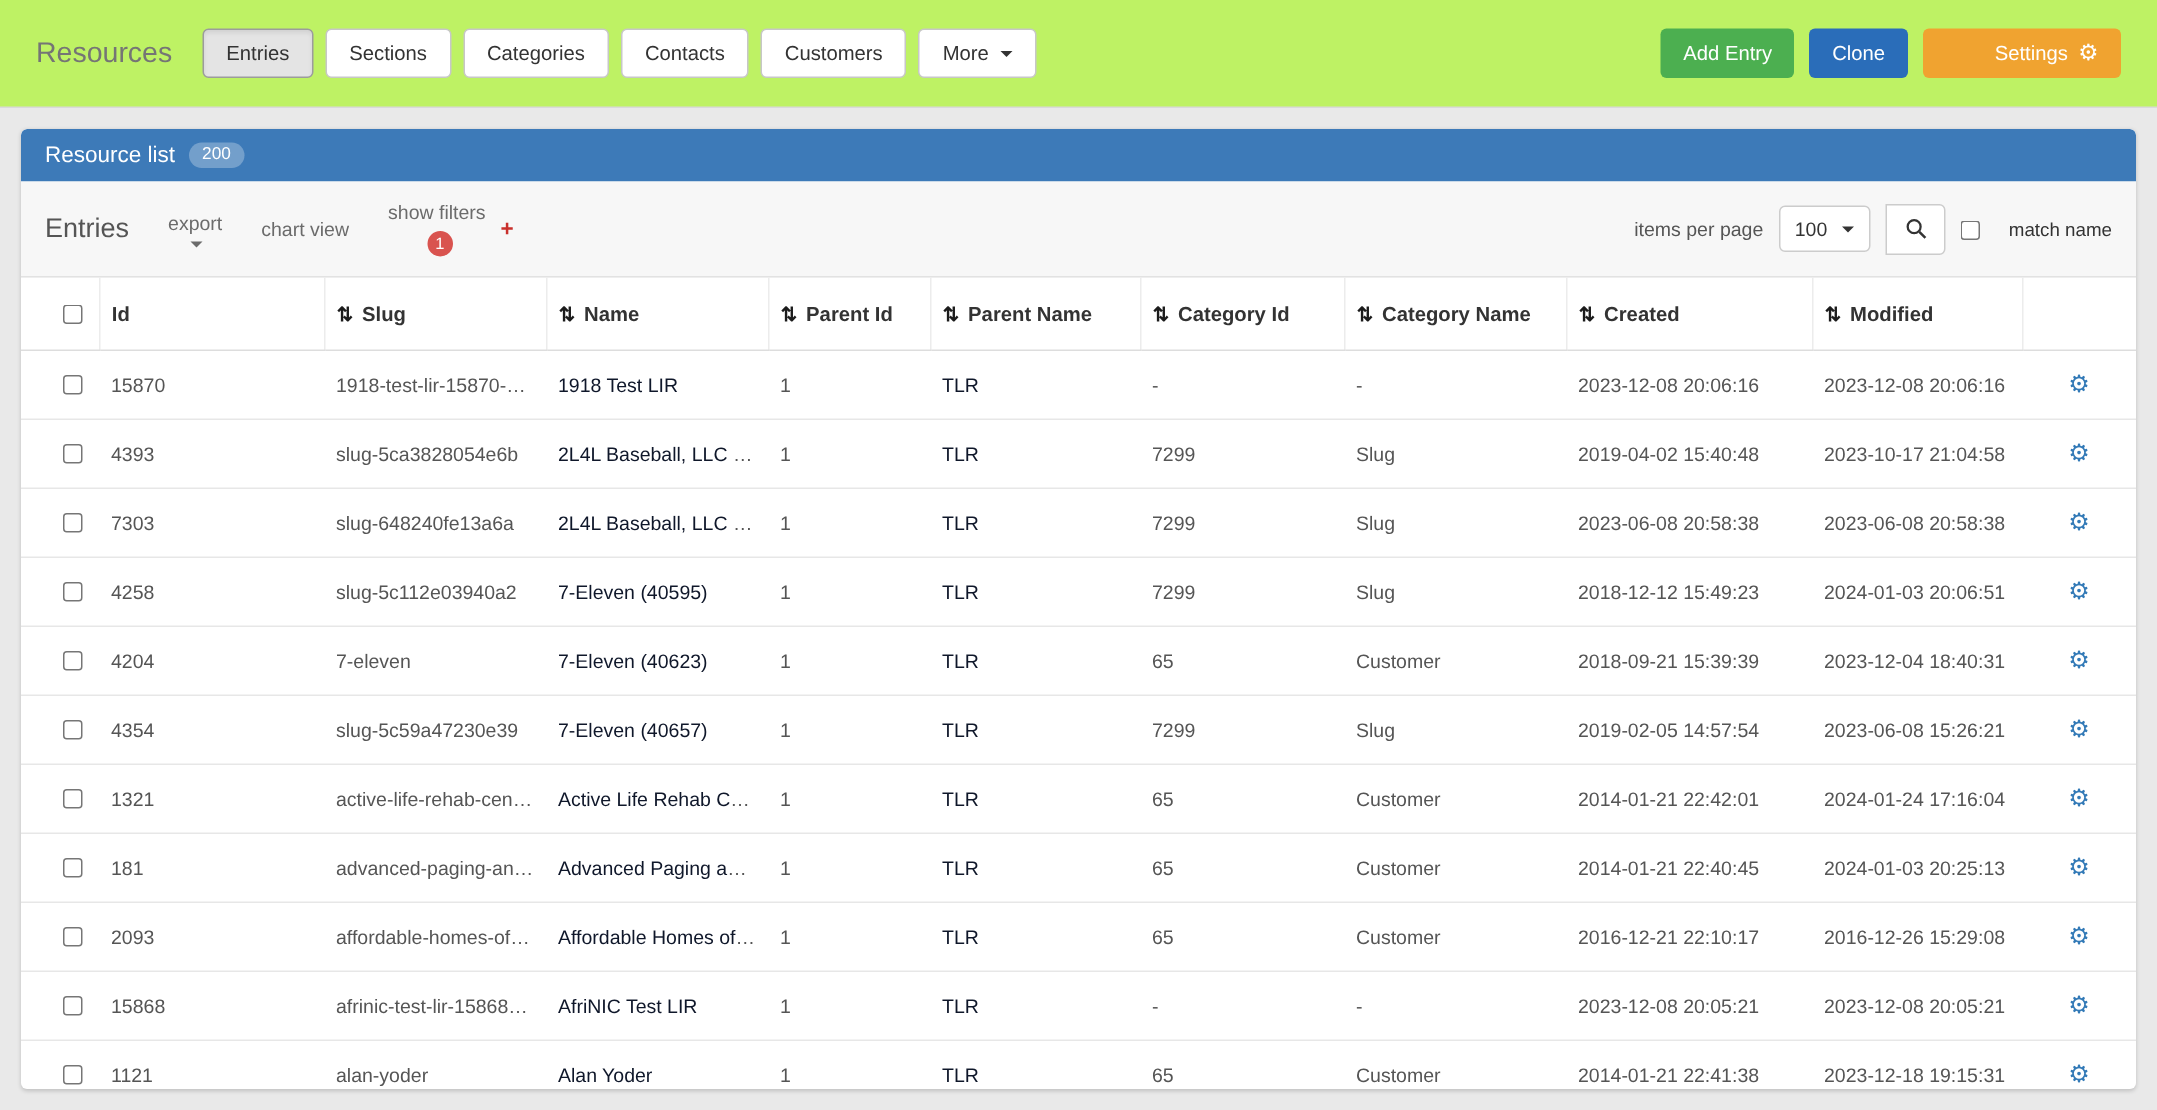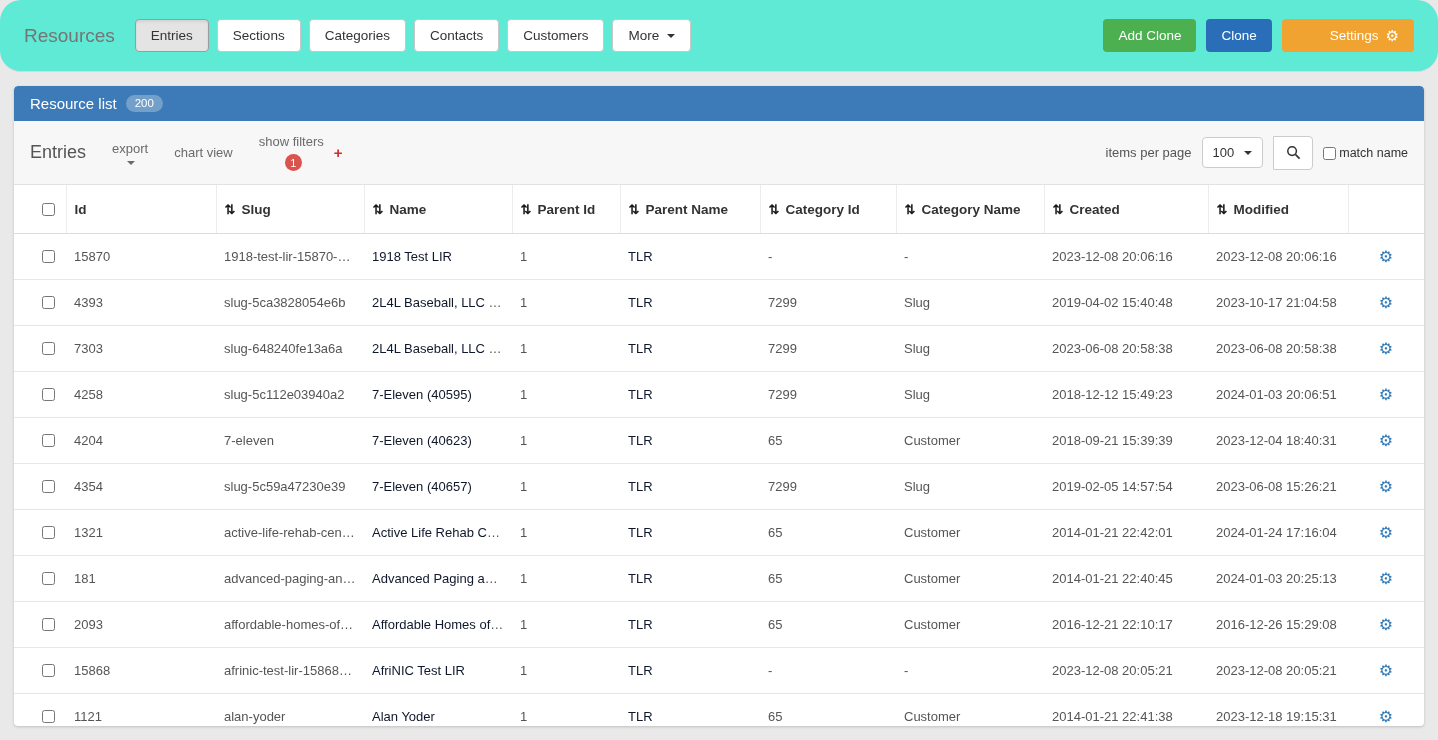--- a/index.html
+++ b/index.html
@@ -6,22 +6,22 @@
   html,body { margin:0; padding:0; }
   body {
     width:1438px; height:740px; overflow:hidden;
     background:#e9e9e9;
     font-family:"Liberation Sans", sans-serif;
     color:#333;
   }
 
   
   .topbar {
-    height:72px; background:#5eead4; border-bottom:1px solid #d9d9d9;
-    display:flex; align-items:center; padding:0 24px;border-radius:21px;
+    height:72px; background:#bef264; border-bottom:1px solid #d9d9d9;
+    display:flex; align-items:center; padding:0 24px;
   }
   .app-title { font-size:19px; color:#757575; margin-right:20px; }
   .tab-group { display:flex; gap:8px; }
   .tab-btn {
     background:#fff; border:1px solid #c7c7c7; border-radius:4px;
     padding:8px 15px; font-size:13.5px; color:#333; cursor:pointer;
     font-family:inherit; display:inline-flex; align-items:center; gap:6px;
   }
   .tab-btn.active { background:#e4e4e4; border-color:#9c9c9c; box-shadow:inset 0 2px 3px rgba(0,0,0,.08); }
   .caret {
@@ -85,21 +85,21 @@
     width:200px; height:34px; border:1px solid #ccc; border-right:none;
     border-radius:4px 0 0 4px; padding:0 10px; font-size:13px;
     font-family:inherit; color:#333; outline:none;
   }
   .search-input::placeholder { color:#9a9a9a; }
   .search-btn {
     width:40px; height:34px; border:1px solid #ccc; background:#fff;
     border-radius:0 4px 4px 0; cursor:pointer;
     display:inline-flex; align-items:center; justify-content:center;
   }
-  .match-label { font-size:12.5px; color:#333; display:inline-flex; align-items:flex-start; gap:1px; cursor:pointer; }
+  .match-label { font-size:12.5px; color:#333; display:inline-flex; align-items:flex-start; gap:17px; cursor:pointer; }
   .match-label input { margin:1px 2px 0 0; }
 
   
   table { width:100%; border-collapse:collapse; table-layout:fixed; font-size:13px; color:#555; }
   thead th {
     text-align:left; font-size:13.5px; color:#333; font-weight:bold;
     padding:15px 8px 14px 8px; border-right:1px solid #ececec;
     border-bottom:1px solid #ddd; white-space:nowrap; overflow:hidden;
   }
   thead th:last-child { border-right:none; }
@@ -136,21 +136,21 @@
       <button class="tab-btn">
         <span>Customers</span>
       </button>
       <button class="tab-btn">
         <span>More</span>
         <span class="caret"></span>
       </button>
     </div>
   <div class="topbar-actions">
     <button class="btn btn-green">
-      <span>Add Clone</span>
+      <span>Add Entry</span>
     </button>
     <button class="btn btn-blue">
       <span>Clone</span>
     </button>
     <button class="btn btn-orange">
       <span>Settings</span>
       <span class="gear-white">⚙</span>
     </button>
   </div>
 </div>

